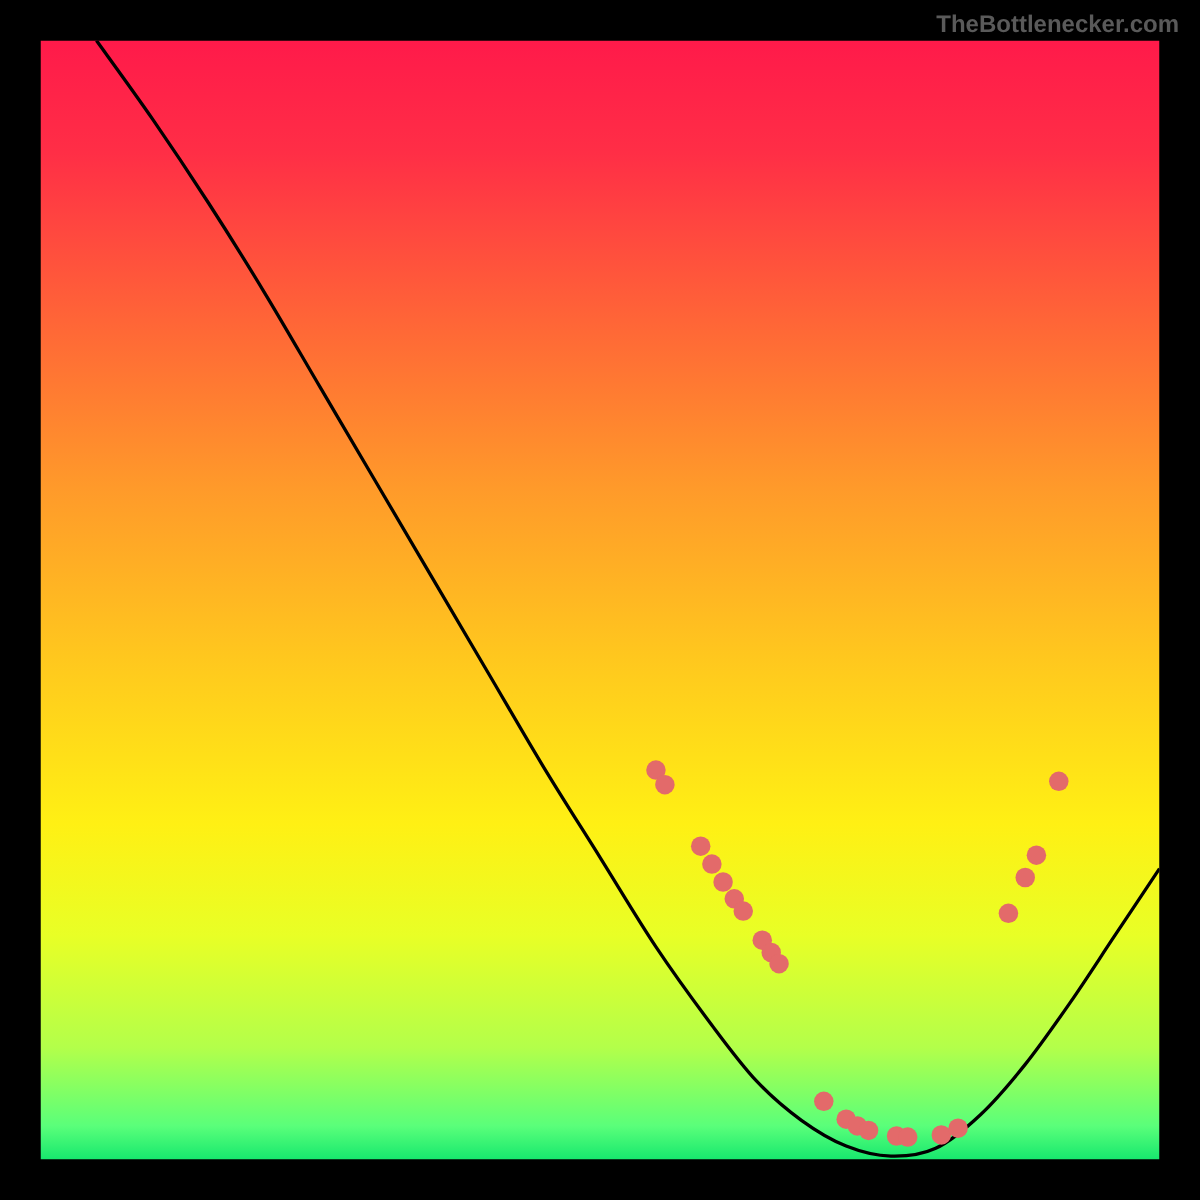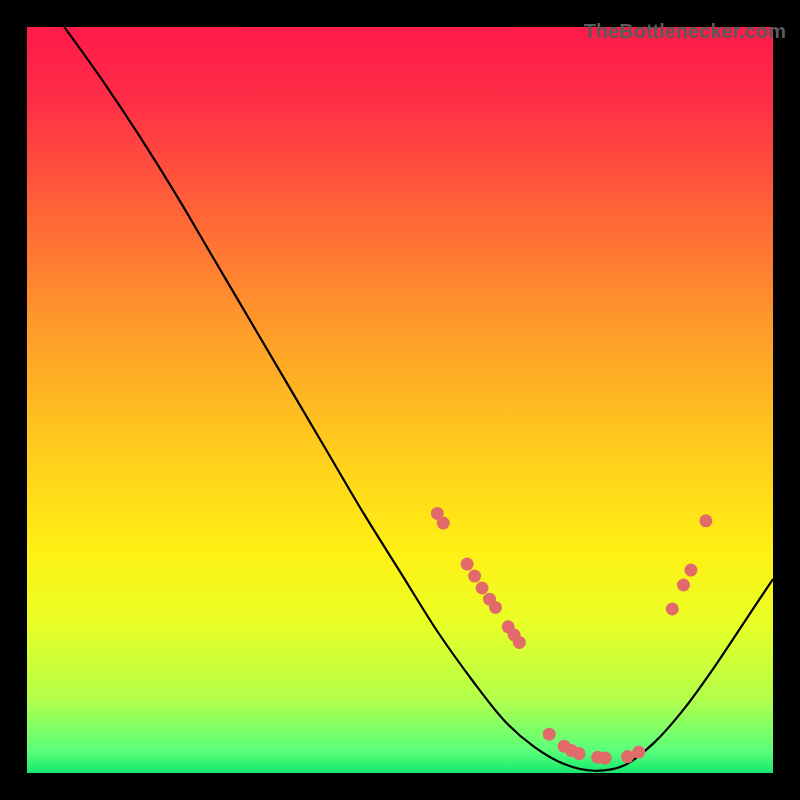--- a/index.html
+++ b/index.html
@@ -5,24 +5,24 @@
   * { margin: 0; padding: 0; box-sizing: border-box; }
   body {
     width: 800px;
     height: 800px;
     background: #000;
     position: relative;
     font-family: Arial, sans-serif;
   }
   .watermark {
     position: absolute;
-    top: 20px;
+    top: 8px;
     right: 14px;
     color: #5a5a5a;
-    font-size: 20px;
+    font-size: 16px;
     font-weight: bold;
     z-index: 10;
   }
   .plot {
     position: absolute;
     left: 27px;
     top: 27px;
     width: 746px;
     height: 746px;
   }

